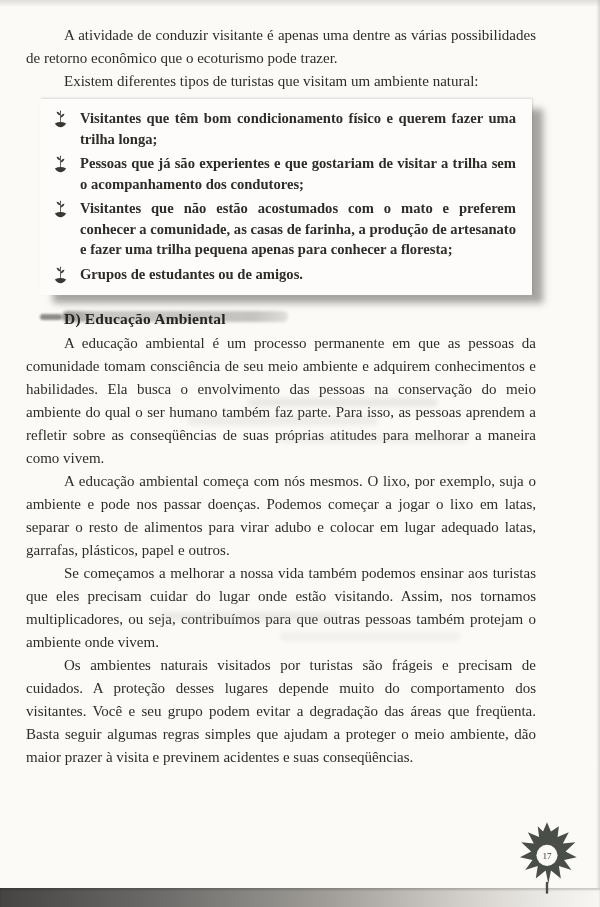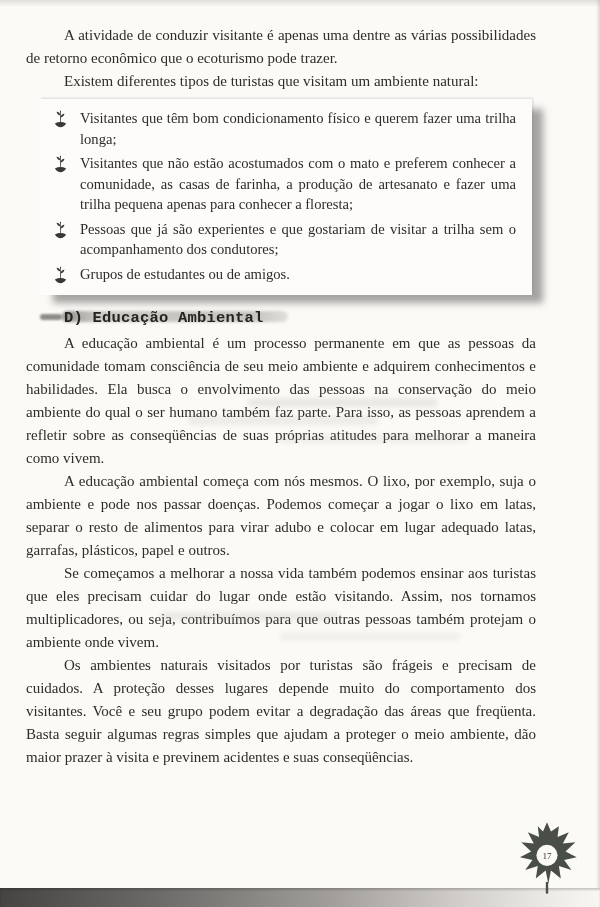--- a/index.html
+++ b/index.html
@@ -32,32 +32,31 @@
   p.para{margin:0;}
   p.indent{text-indent:38px;}
   
   .box{
     margin:6px 4px 12px 14px;
     background:#fdfcfa;
     box-shadow:12px 9px 7px -1px rgba(95,93,90,0.55), 1px -1px 2px rgba(120,118,114,0.25);
     padding:9px 16px 11px 12px;
     font-size:14.6px;line-height:20.5px;
   }
-  .box-item{display:flex;align-items:flex-start;margin:0 0 4px 0;}
+  .box-item{display:flex;align-items:flex-start;margin:0 0 4px 0;font-weight:bold;}
   .box-item:last-child{margin-bottom:0;}
   .bullet-icon{flex:0 0 28px;padding-top:2px;}
   .bullet-icon svg{display:block;width:17px;height:18px;}
   .item-text{flex:1;text-align:justify;}
   
   .heading{
     position:relative;margin:10px 0 2px 10px;
     font-size:15.5px;font-weight:bold;line-height:23px;
     letter-spacing:0.2px;
     color:#252420;
-    font-family:Liberation Mono, monospace;
   }
   .heading .heading-text{position:relative;z-index:1;}
   .smudge{
     position:absolute;z-index:0;border-radius:7px;
     filter:blur(1.6px);pointer-events:none;
   }
   .smudge-d{left:-2px;top:4px;width:226px;height:11px;
     background:linear-gradient(to right,rgba(88,86,82,0.65),rgba(120,117,112,0.38) 15%,rgba(122,119,114,0.42) 85%,rgba(122,119,114,0.2));}
   .dash-d{left:-24px;top:7px;width:22px;height:6px;border-radius:4px;
     background:rgba(95,93,89,0.7);filter:blur(1px);position:absolute;}
@@ -118,34 +117,34 @@
       <div class="box-item">
         <span class="bullet-icon">
           <svg viewBox="0 0 20 20" fill="#3a3833" xmlns="http://www.w3.org/2000/svg">
             <path d="M9.6 3 C9.6 7 9.6 11 9.8 15 L10.6 15 C10.6 11 10.6 7 10.4 3 Z"></path>
             <path d="M10 6 C7.4 5.4 5.6 3.6 5.4 1.4 C8.2 1.6 10 3.4 10 6 Z"></path>
             <path d="M10 8.4 C12.6 7.8 14.4 6 14.6 3.8 C11.8 4 10 5.8 10 8.4 Z"></path>
             <path d="M10 3.4 C9 2.2 9.2 0.8 10 0 C10.8 0.8 11 2.2 10 3.4 Z"></path>
             <path d="M3.4 15.2 Q10 11.8 16.6 15.2 Q13.6 19.6 10 19.6 Q6.4 19.6 3.4 15.2 Z"></path>
           </svg>
         </span>
-        <span class="item-text">Visitantes que não estão acostumados com o mato e preferem conhecer a comunidade, as casas de farinha, a produção de artesanato e fazer uma trilha pequena apenas para conhecer a floresta;</span>
+        <span class="item-text">Pessoas que já são experientes e que gostariam de visitar a trilha sem o acompanhamento dos condutores;</span>
       </div>
 
       <div class="box-item">
         <span class="bullet-icon">
           <svg viewBox="0 0 20 20" fill="#3a3833" xmlns="http://www.w3.org/2000/svg">
             <path d="M9.6 3 C9.6 7 9.6 11 9.8 15 L10.6 15 C10.6 11 10.6 7 10.4 3 Z"></path>
             <path d="M10 6 C7.4 5.4 5.6 3.6 5.4 1.4 C8.2 1.6 10 3.4 10 6 Z"></path>
             <path d="M10 8.4 C12.6 7.8 14.4 6 14.6 3.8 C11.8 4 10 5.8 10 8.4 Z"></path>
             <path d="M10 3.4 C9 2.2 9.2 0.8 10 0 C10.8 0.8 11 2.2 10 3.4 Z"></path>
             <path d="M3.4 15.2 Q10 11.8 16.6 15.2 Q13.6 19.6 10 19.6 Q6.4 19.6 3.4 15.2 Z"></path>
           </svg>
         </span>
-        <span class="item-text">Pessoas que já são experientes e que gostariam de visitar a trilha sem o acompanhamento dos condutores;</span>
+        <span class="item-text">Visitantes que não estão acostumados com o mato e preferem conhecer a comunidade, as casas de farinha, a produção de artesanato e fazer uma trilha pequena apenas para conhecer a floresta;</span>
       </div>
 
 
       <div class="box-item">
         <span class="bullet-icon">
           <svg viewBox="0 0 20 20" fill="#3a3833" xmlns="http://www.w3.org/2000/svg">
             <path d="M9.6 3 C9.6 7 9.6 11 9.8 15 L10.6 15 C10.6 11 10.6 7 10.4 3 Z"></path>
             <path d="M10 6 C7.4 5.4 5.6 3.6 5.4 1.4 C8.2 1.6 10 3.4 10 6 Z"></path>
             <path d="M10 8.4 C12.6 7.8 14.4 6 14.6 3.8 C11.8 4 10 5.8 10 8.4 Z"></path>
             <path d="M10 3.4 C9 2.2 9.2 0.8 10 0 C10.8 0.8 11 2.2 10 3.4 Z"></path>

